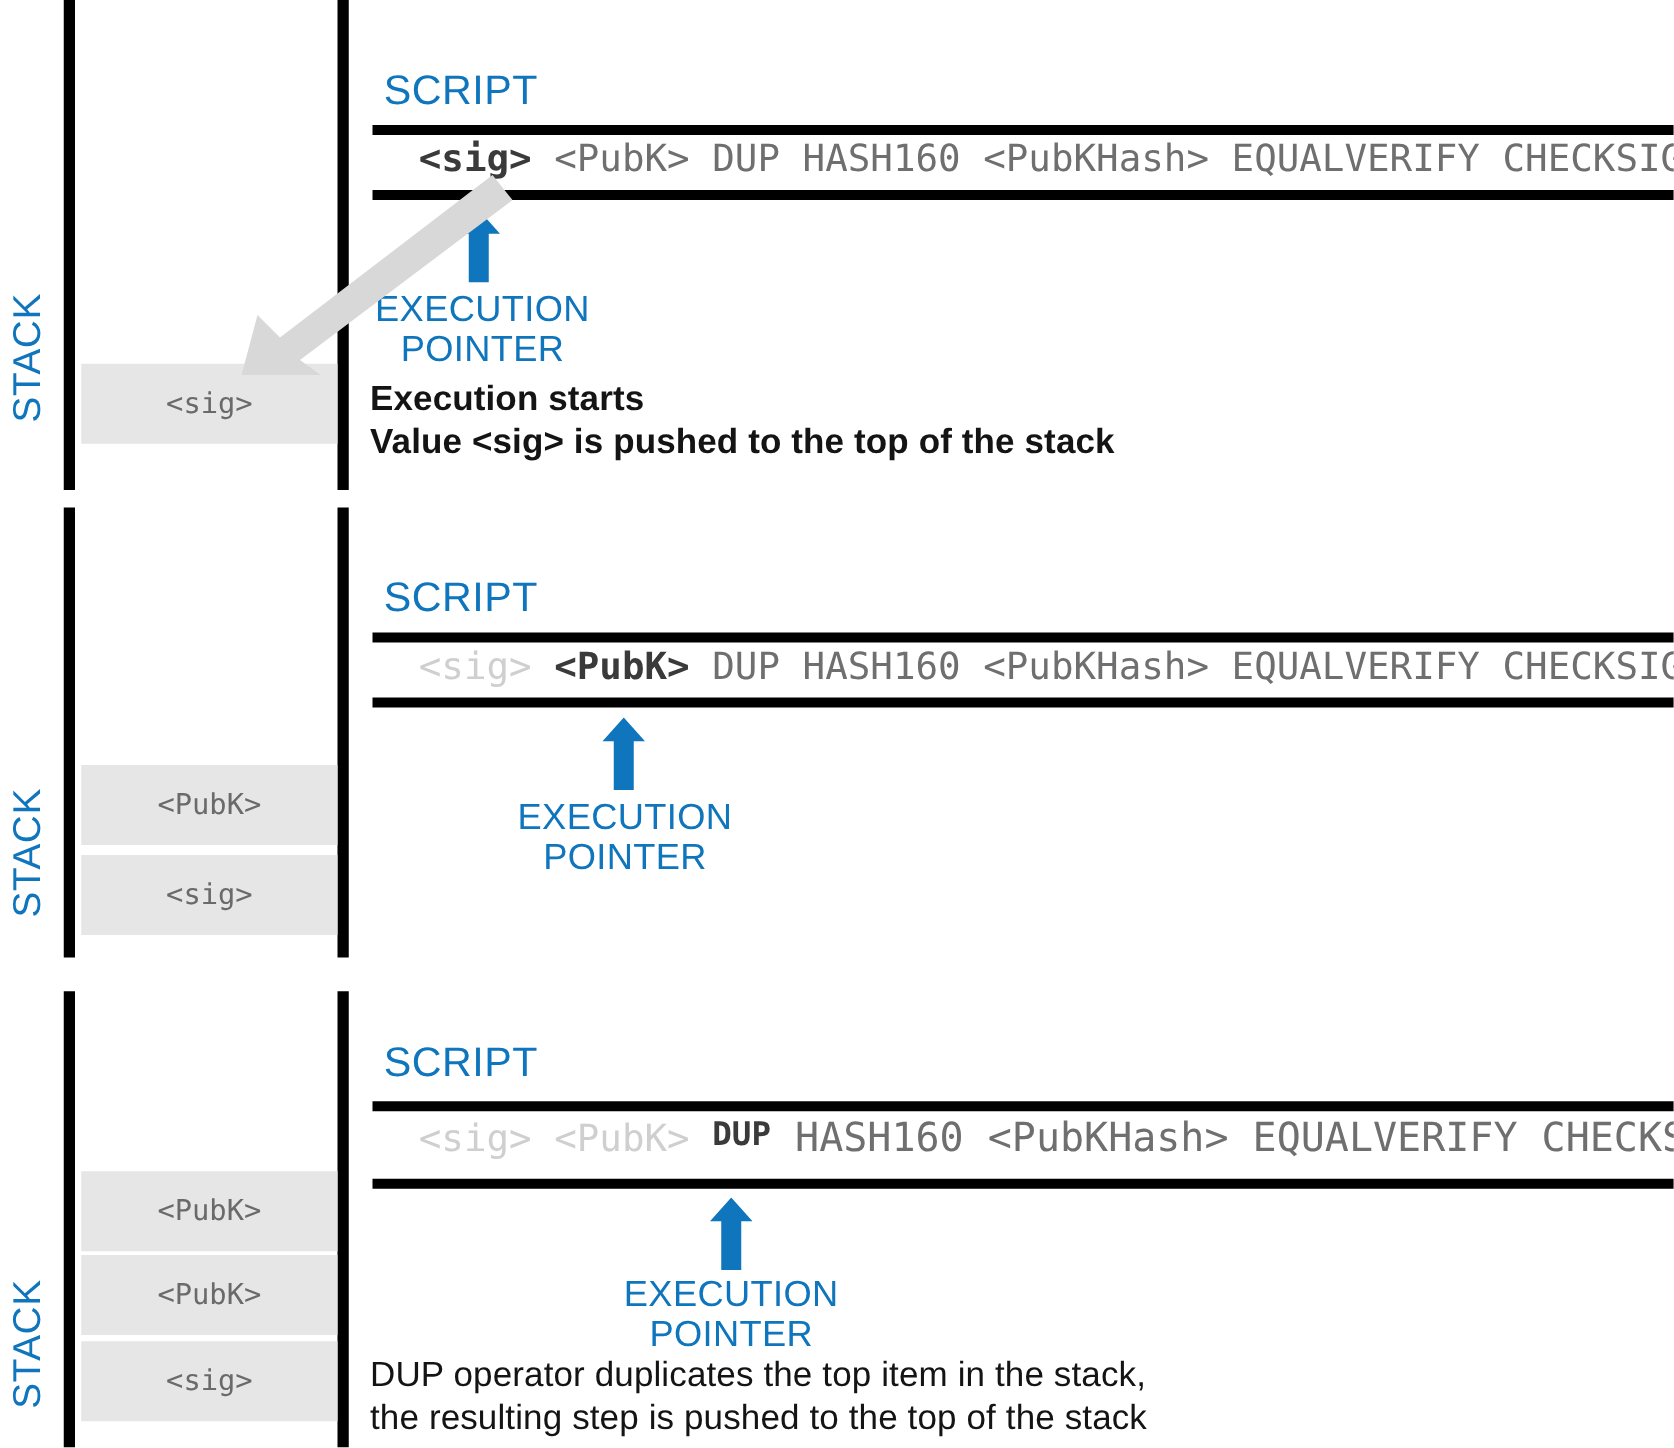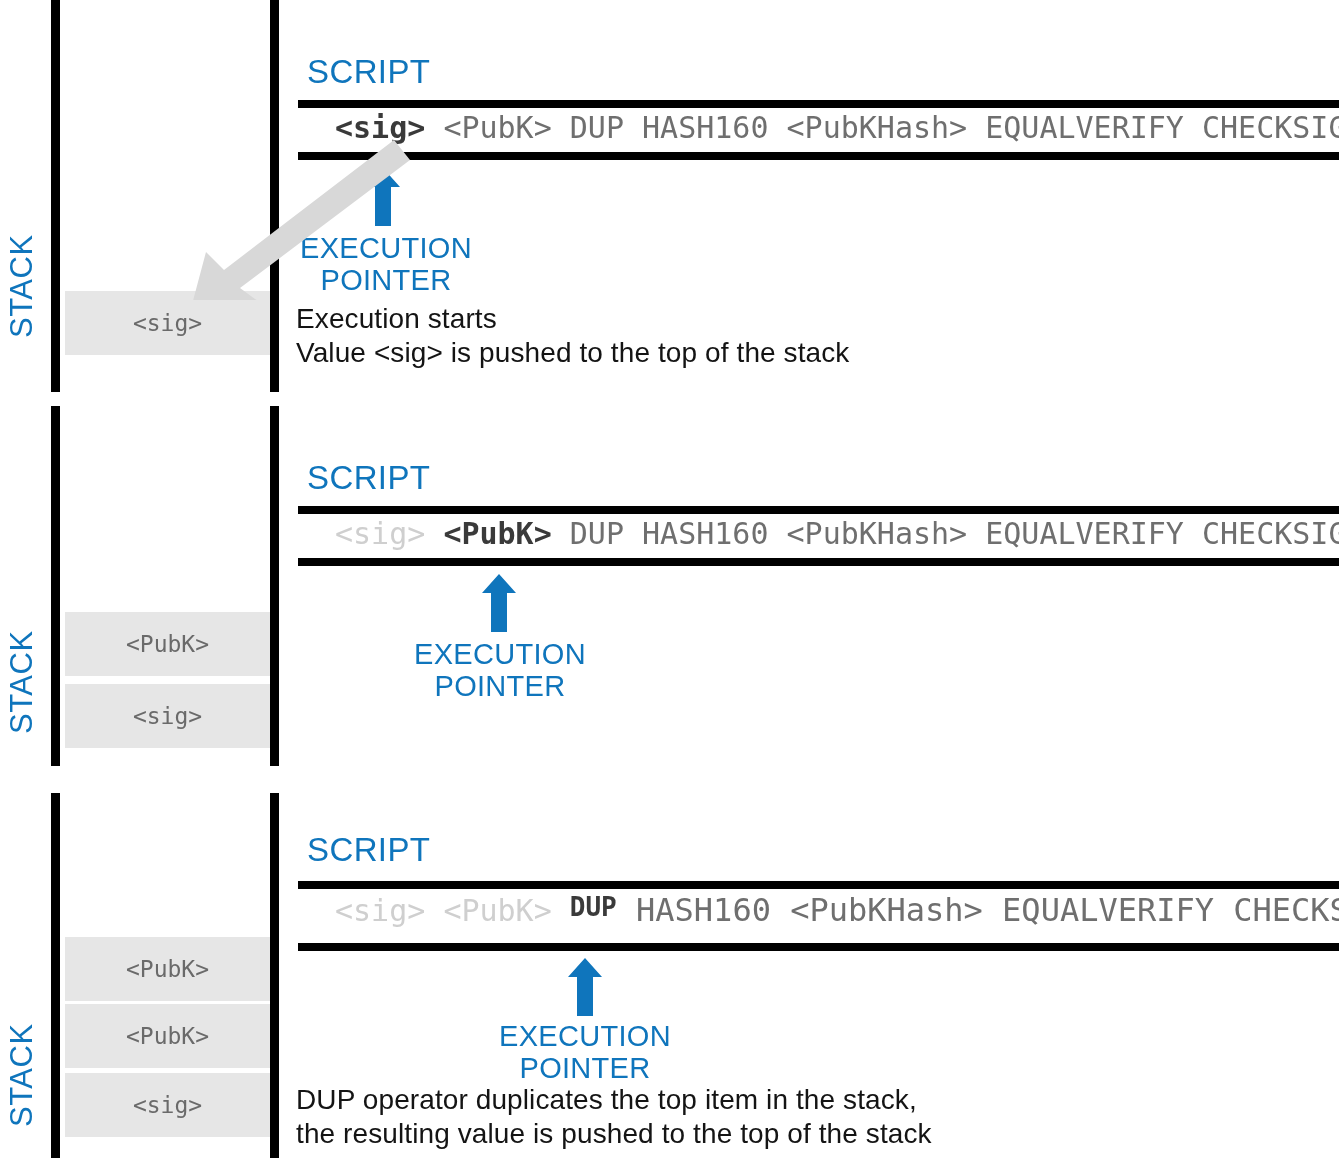--- a/index.html
+++ b/index.html
@@ -173,21 +173,21 @@
 
   <div class="exec-arrow" style="left:366px; top:168px;">
     <svg width="34" height="58" viewBox="0 0 34 58" xmlns="http://www.w3.org/2000/svg">
       <polygon points="17,0 34,19 25,19 25,58 9,58 9,19 0,19" fill="#0f75bc"></polygon>
     </svg>
   </div>
 
   <div class="exec-caption" style="left:291px; top:232px; width:190px;">EXECUTION
 POINTER</div>
 
-  <div class="desc" style="left:296px; top:302px; width:1000px;">Execution starts
+  <div class="desc" style="left:296px; top:302px; width:1000px;font-weight:bold;">Execution starts
 Value &lt;sig&gt; is pushed to the top of the stack</div>
 
   <svg class="gray-arrow" viewBox="0 0 240 160" xmlns="http://www.w3.org/2000/svg">
     <polygon points="224,0 240,20 70,148 92,164 20,172 36,112 54,130" fill="#d8d8d8"></polygon>
   </svg>
 </div>
 
 <div class="panel" style="top:406px; height:360px;">
 
   <div class="stack-rail rail-left" style="top:0px; height:360px;"></div>
@@ -267,14 +267,14 @@
   <div class="exec-arrow" style="left:568px; top:165px;">
     <svg width="34" height="58" viewBox="0 0 34 58" xmlns="http://www.w3.org/2000/svg">
       <polygon points="17,0 34,19 25,19 25,58 9,58 9,19 0,19" fill="#0f75bc"></polygon>
     </svg>
   </div>
 
   <div class="exec-caption" style="left:490px; top:227px; width:190px;">EXECUTION
 POINTER</div>
 
   <div class="desc" style="left:296px; top:290px; width:1020px;">DUP operator duplicates the top item in the stack,
-the resulting value is pushed to the top of the stack</div>
+the resulting step is pushed to the top of the stack</div>
 </div>
 
 </body></html>

